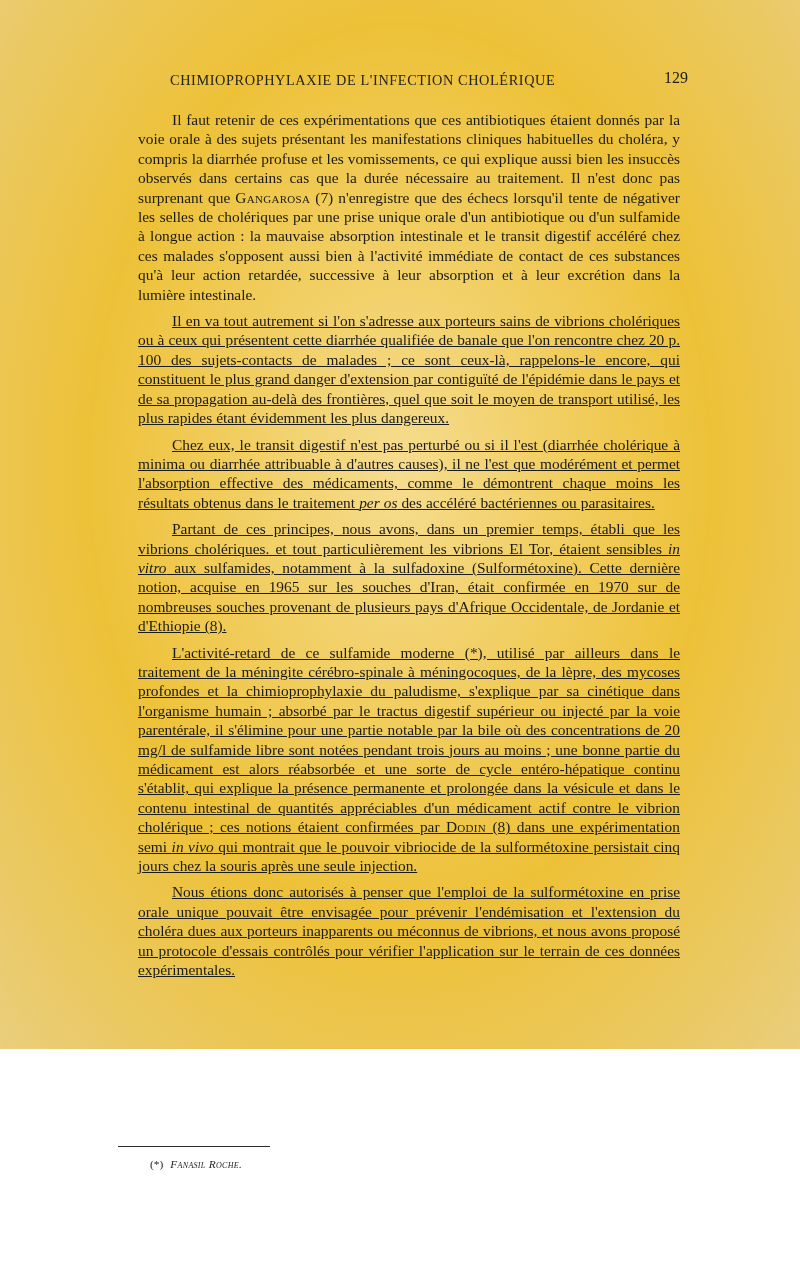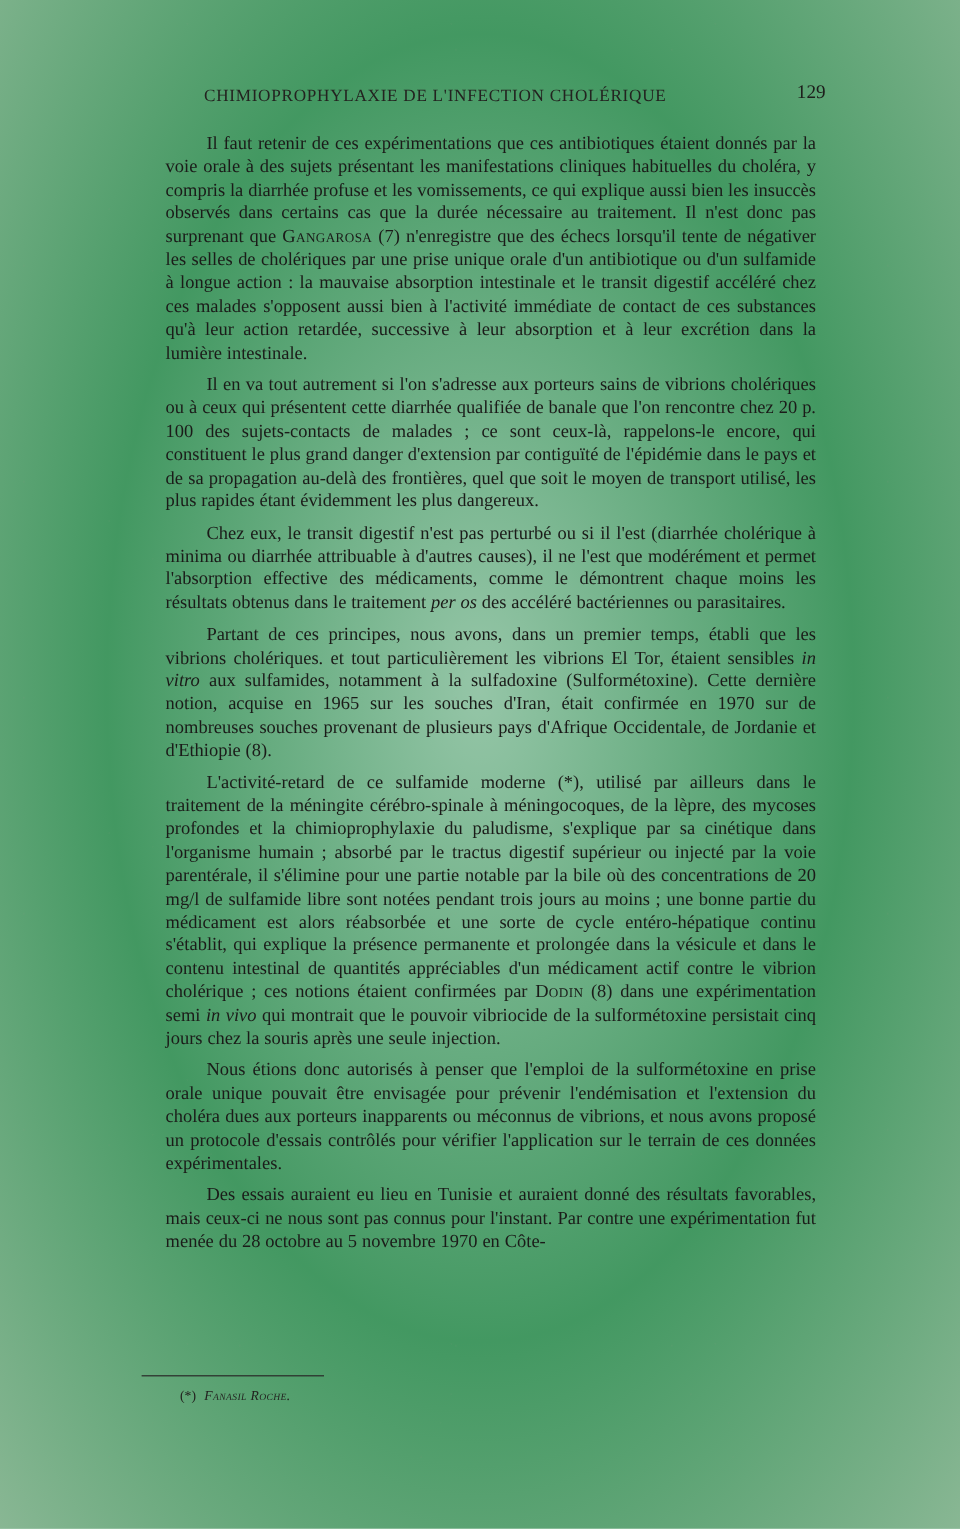--- a/index.html
+++ b/index.html
@@ -12,22 +12,22 @@
     height: 1274px;
     font-family: "Liberation Serif", serif;
     color: #1a1a18;
     position: relative;
     overflow: hidden;
   }
   .page {
     position: absolute;
     left: 0; top: 0;
     width: 800px;
-    height: 1274px;
-    background: #15803d;
+    height: 1049px;
+    background: #eab308;
   }
   
   .page::before {
     content: "";
     position: absolute;
     left: 0; top: 0; right: 0; bottom: 0;
     background:
       radial-gradient(ellipse at 50% 45%, rgba(255,255,255,0.55) 0%, rgba(250,248,243,0.2) 55%, rgba(232,228,219,0.55) 100%);
     pointer-events: none;
   }
@@ -67,20 +67,21 @@
     text-indent: 34px;
     text-align: justify;
     font-size: 15.4px;
     line-height: 19.4px;
     color: #1b1b19;
     hyphens: manual;
     word-spacing: 0.2px;
   }
   p.para + p.para {
     margin-top: 7px;
+    text-decoration: underline;
   }
   .sc {
     font-variant: small-caps;
     letter-spacing: 0.3px;
   }
   .it {
     font-style: italic;
   }
   .footnote-rule {
     position: absolute;
@@ -147,21 +148,20 @@
       <p class="para">
         <span>Partant de ces principes, nous avons, dans un premier temps, établi que les vibrions cholériques. et tout particulièrement les vibrions El Tor, étaient sensibles </span><span class="it">in vitro</span><span> aux sulfamides, notamment à la sulfadoxine (Sulformétoxine). Cette dernière notion, acquise en 1965 sur les souches d'Iran, était confirmée en 1970 sur de nombreuses souches provenant de plusieurs pays d'Afrique Occidentale, de Jordanie et d'Ethiopie (8).</span>
       </p>
 
       <p class="para">
         <span>L'activité-retard de ce sulfamide moderne (*), utilisé par ailleurs dans le traitement de la méningite cérébro-spinale à méningocoques, de la lèpre, des mycoses profondes et la chimioprophylaxie du paludisme, s'explique par sa cinétique dans l'organisme humain ; absorbé par le tractus digestif supérieur ou injecté par la voie parentérale, il s'élimine pour une partie notable par la bile où des concentrations de 20 mg/l de sulfamide libre sont notées pendant trois jours au moins ; une bonne partie du médicament est alors réabsorbée et une sorte de cycle entéro-hépatique continu s'établit, qui explique la présence permanente et prolongée dans la vésicule et dans le contenu intestinal de quantités appréciables d'un médicament actif contre le vibrion cholérique ; ces notions étaient confirmées par </span><span class="sc">Dodin</span><span> (8) dans une expérimentation semi </span><span class="it">in vivo</span><span> qui montrait que le pouvoir vibriocide de la sulformétoxine persistait cinq jours chez la souris après une seule injection.</span>
       </p>
 
       <p class="para">Nous étions donc autorisés à penser que l'emploi de la sulformétoxine en prise orale unique pouvait être envisagée pour prévenir l'endémisation et l'extension du choléra dues aux porteurs inapparents ou méconnus de vibrions, et nous avons proposé un protocole d'essais contrôlés pour vérifier l'application sur le terrain de ces données expérimentales.</p>
 
-      <p class="para">Des essais auraient eu lieu en Tunisie et auraient donné des résultats favorables, mais ceux-ci ne nous sont pas connus pour l'instant. Par contre une expérimentation fut menée du 28 octobre au 5 novembre 1970 en Côte-</p>
     </div>
   </div>
 
   <div class="footnote-rule"></div>
 
   <div class="footnote">
     <span class="mark">(*)</span><span class="sc-fn">Fanasil Roche.</span>
   </div>
 
   <div class="grain"></div>

